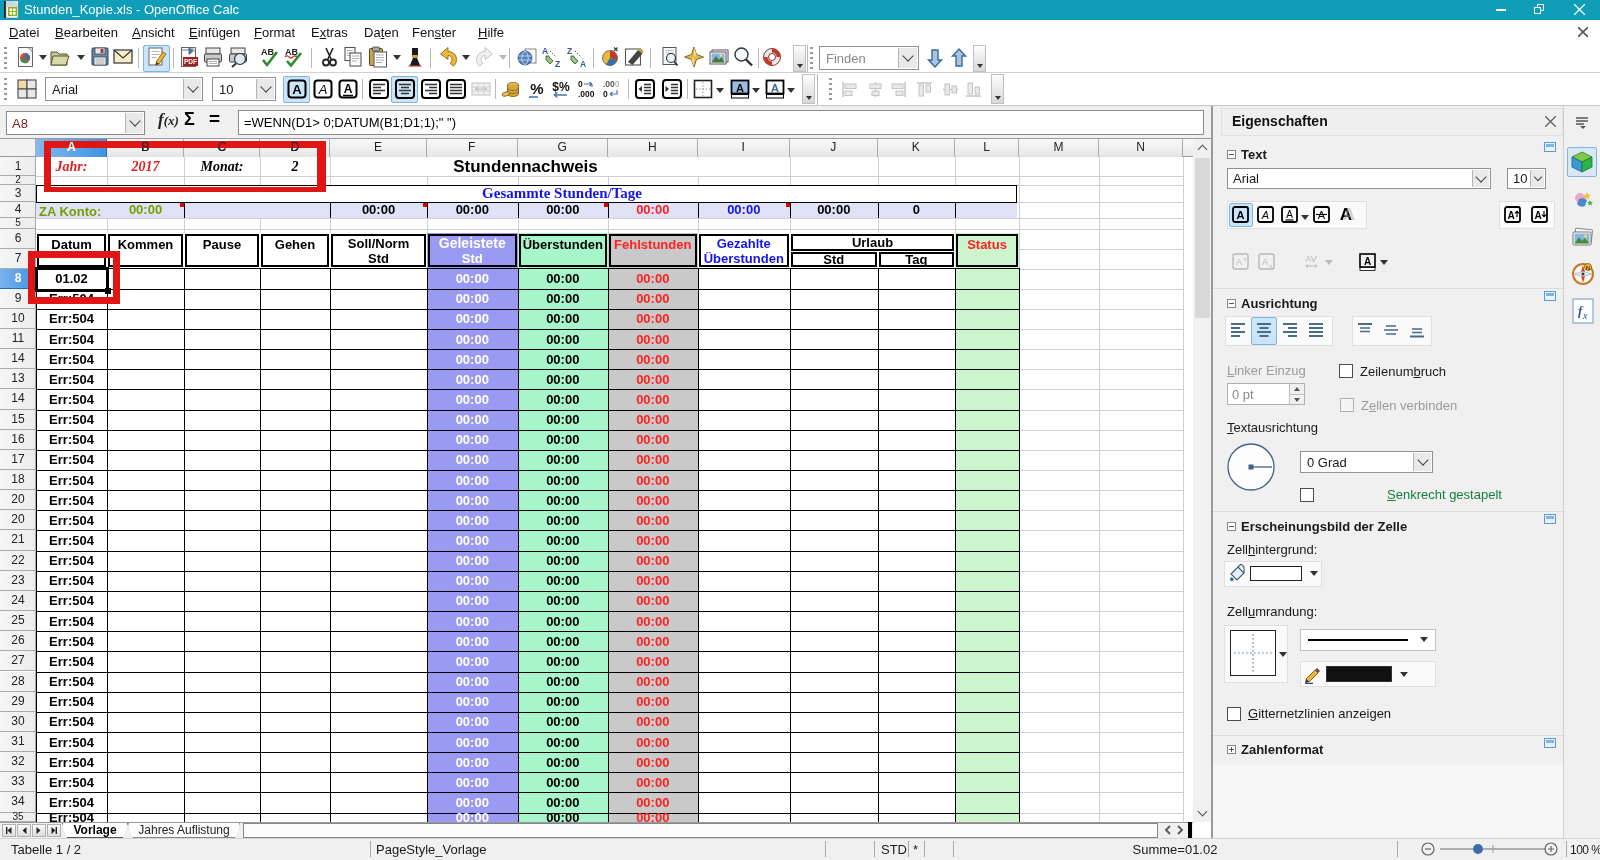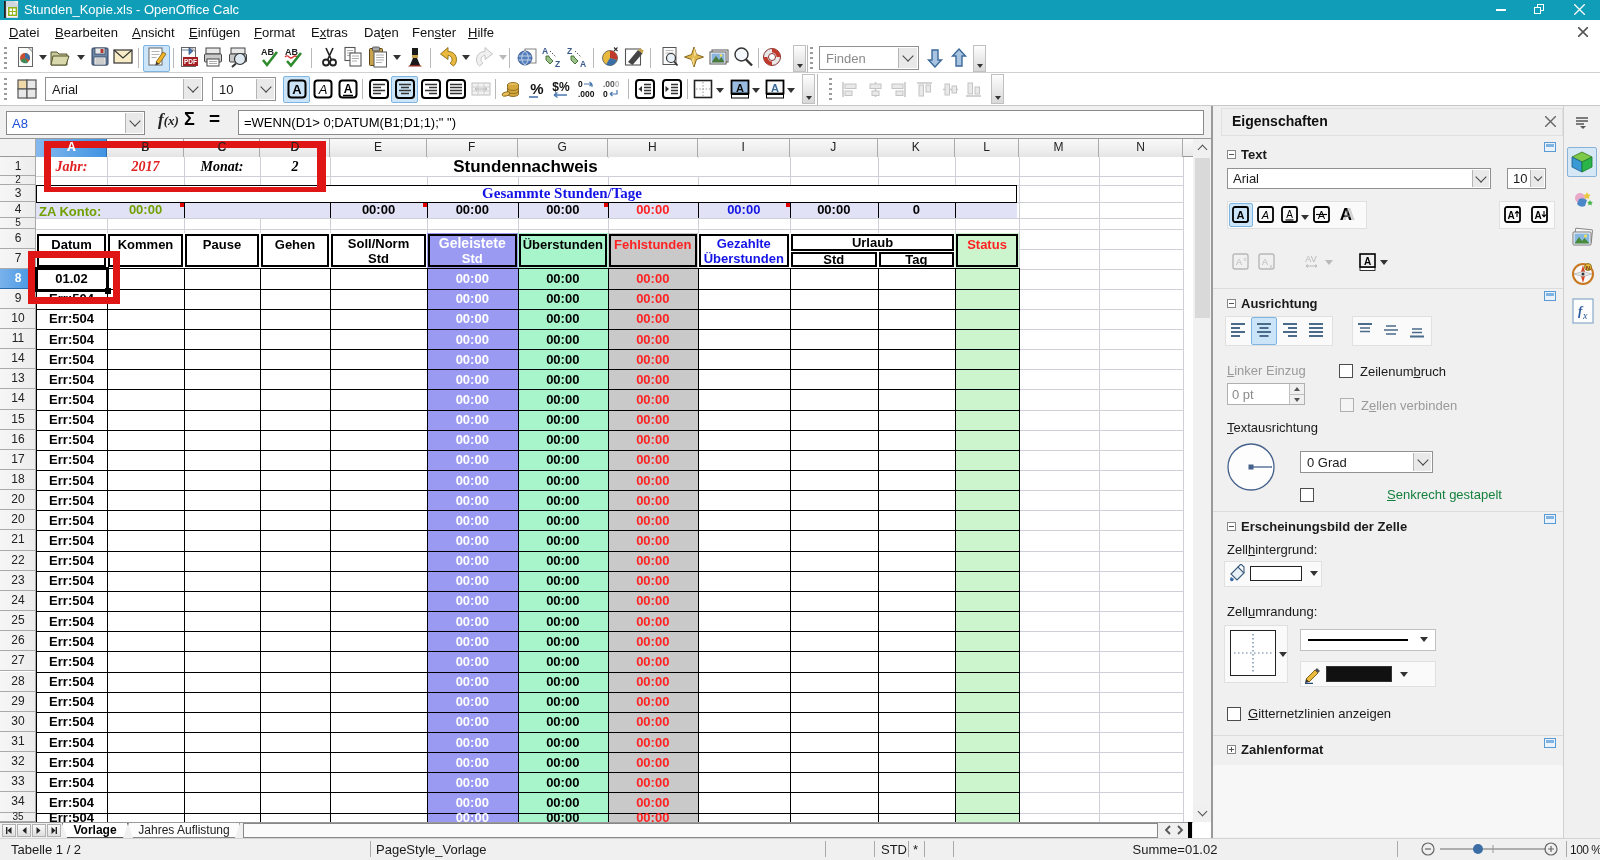--- a/index.html
+++ b/index.html
@@ -44,21 +44,21 @@
     <path d="M0 0 L11 11 M11 0 L0 11" stroke="#fff" stroke-width="1.3"></path>
   </svg>
 <div class="abs mnu" style="left:9px;top:25px;font-size:13px;color:#111"><u>D</u>atei</div>
 <div class="abs mnu" style="left:55px;top:25px;font-size:13px;color:#111"><u>B</u>earbeiten</div>
 <div class="abs mnu" style="left:132px;top:25px;font-size:13px;color:#111"><u>A</u>nsicht</div>
 <div class="abs mnu" style="left:189px;top:25px;font-size:13px;color:#111"><u>E</u>infügen</div>
 <div class="abs mnu" style="left:254px;top:25px;font-size:13px;color:#111"><u>F</u>ormat</div>
 <div class="abs mnu" style="left:311px;top:25px;font-size:13px;color:#111">E<u>x</u>tras</div>
 <div class="abs mnu" style="left:364px;top:25px;font-size:13px;color:#111">Da<u>t</u>en</div>
 <div class="abs mnu" style="left:412px;top:25px;font-size:13px;color:#111">Fen<u>s</u>ter</div>
-<div class="abs mnu" style="left:468px;top:25px;font-size:13px;color:#111"><u>H</u>ilfe</div>
+<div class="abs mnu" style="left:478px;top:25px;font-size:13px;color:#111"><u>H</u>ilfe</div>
 <svg class="abs" style="left:1578px;top:27px" width="10" height="10">
     <path d="M0 0 L10 10 M10 0 L0 10" stroke="#555" stroke-width="1.6"></path>
   </svg>
 <div class="abs" style="left:0;top:44px;width:1600px;height:29px;background:#fff;border-bottom:1px solid #d0d0d0"></div>
 <div class="grip" style="left:4px;top:47px;height:23px"></div>
 <svg class="abs" style="left:16px;top:46px" width="20" height="22" viewBox="0 0 20 22">
     <rect x="2.5" y="1.5" width="14" height="19" fill="#fcfcfc" stroke="#666" stroke-width="1"></rect>
     <polygon points="12,1.5 16.5,6 16.5,1.5" fill="#ddd" stroke="#666" stroke-width="0.8"></polygon>
     <circle cx="9" cy="12" r="5" fill="#c94f30"></circle>
     <path d="M9 12 L9 7 A5 5 0 0 1 13.5 14 Z" fill="#3a6ea5"></path>
@@ -376,21 +376,21 @@
 <svg class="abs" style="left:965px;top:81px" width="17" height="17" viewBox="0 0 17 17">
     <path d="M1 15 h15" stroke="#c4c4c4" stroke-width="1.5"></path>
     <rect x="3" y="2" width="4.5" height="11" fill="#e9e9e9" stroke="#c4c4c4"></rect>
     <rect x="10" y="6" width="4.5" height="7" fill="#e9e9e9" stroke="#c4c4c4"></rect>
   </svg>
 <div class="ovf" style="left:991px;top:74px;height:30px">
     <div class="dnas" style="margin-bottom:3px"></div>
   </div>
 <div class="abs" style="left:0;top:106px;width:1213px;height:33px;background:#f0f0f0;border-bottom:1px solid #9a9a9a"></div>
 <div class="combo" style="left:6px;top:111px;width:139px;height:24px;border-color:#8a8a8a">
-    <span style="position:absolute;left:5px;top:4px;font-size:13px;color:#1d4ed8">A8</span>
+    <span style="position:absolute;left:5px;top:4px;font-size:13px;color:#7f1d1d">A8</span>
     <div class="dd" style="width:18px">
       <div class="chev"></div>
     </div>
   </div>
 <div class="abs" style="left:158px;top:110px;font-family:'Liberation Serif',serif;font-style:italic;font-size:17px;font-weight:bold;color:#222">f<span style="font-size:13px">(x)</span></div>
 <div class="abs" style="left:184px;top:109px;font-size:18px;font-weight:bold;color:#000">Σ</div>
 <div class="abs" style="left:209px;top:108px;font-size:19px;font-weight:bold;color:#000">=</div>
 <div class="abs" style="left:238px;top:110px;width:966px;height:25px;background:#fff;border:1px solid #8a8a8a"></div>
 <div class="abs" style="left:244px;top:115px;font-size:13px;color:#000">=WENN(D1&gt; 0;DATUM(B1;D1;1);" ")</div>
 <div class="abs" style="left:0;top:139px;width:1193px;height:683.0px;background:#fff"></div>

